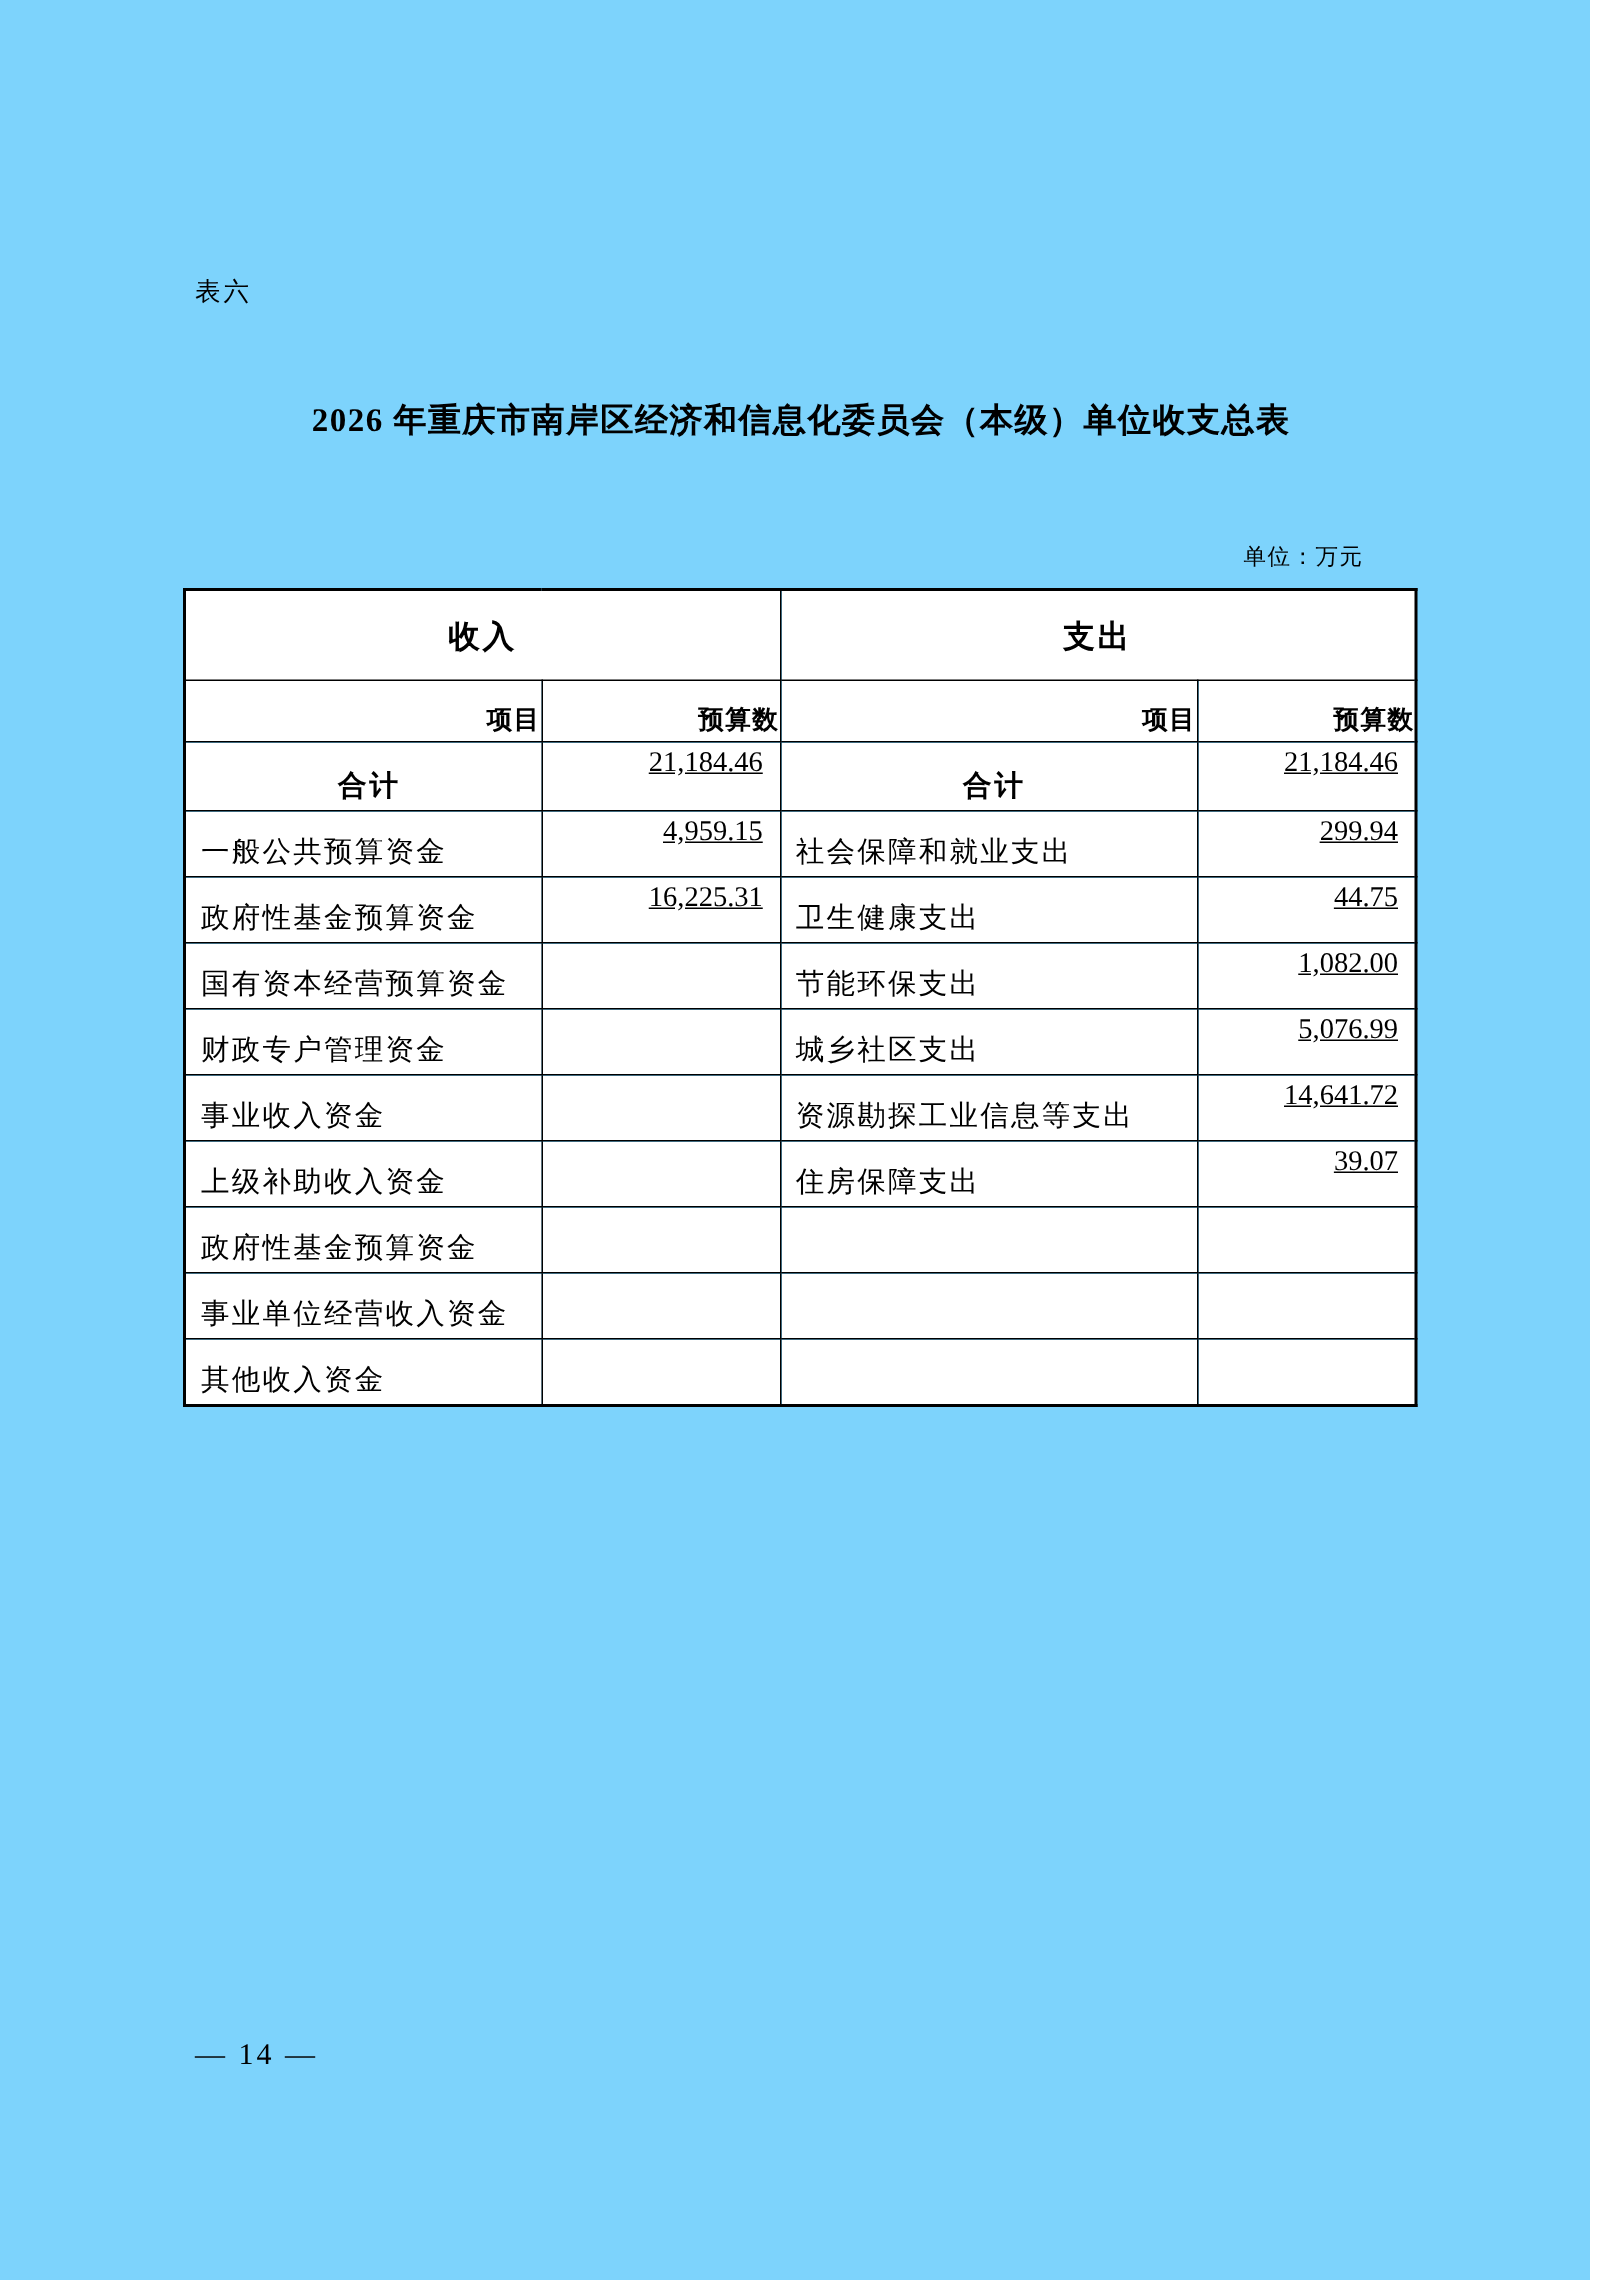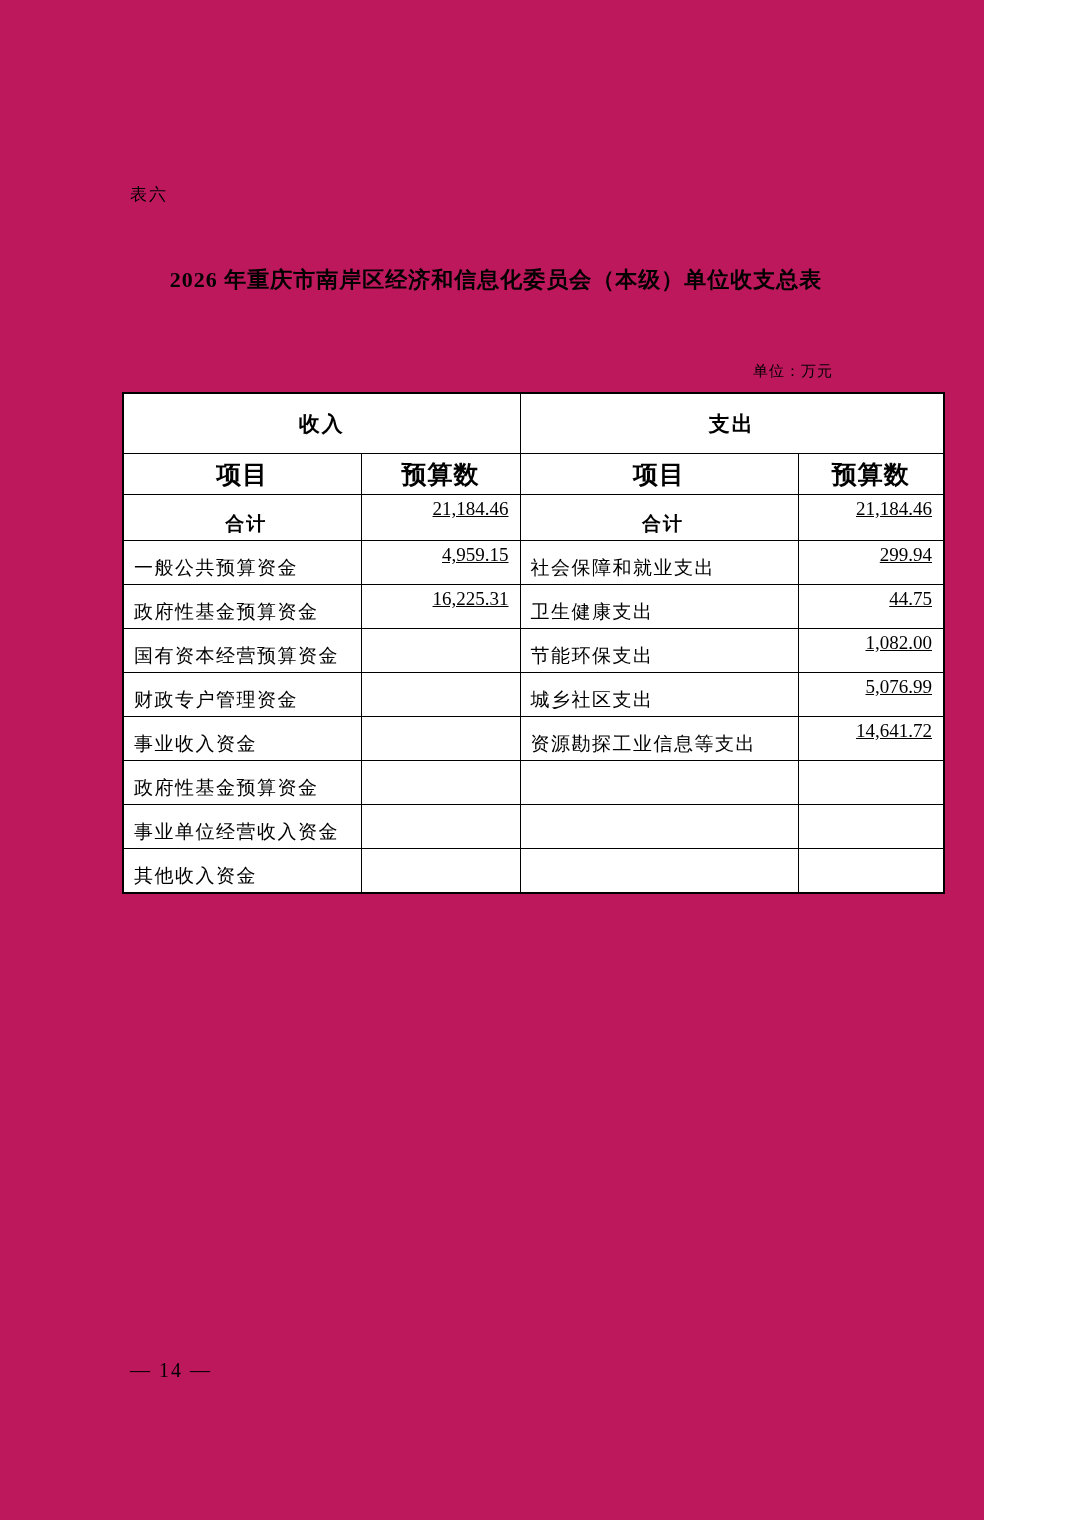--- a/index.html
+++ b/index.html
@@ -2,23 +2,23 @@
 <html><head>
 <meta charset="utf-8">
 <style>
   html, body {
     margin: 0;
     padding: 0;
     background: #ffffff;
   }
   .page {
     position: relative;
-    width: 984px;
+    width: 1060px;
     height: 1520px;
-    background: #be185d;
+    background: #7dd3fc;
     color: #000000;
     font-family: "Liberation Serif", "DejaVu Serif", serif;
     overflow: hidden;
   }
   .table-label {
     position: absolute;
     left: 130px;
     top: 183px;
     font-size: 17px;
     letter-spacing: 2px;
@@ -63,23 +63,23 @@
     height: 59px;
     font-size: 21px;
     font-weight: bold;
     text-align: center;
     vertical-align: middle;
     font-family: "Liberation Sans", "DejaVu Sans", sans-serif;
     letter-spacing: 2px;
   }
   th.colhead {
     height: 37px;
-    font-size: 25px;
-    font-weight: bold;
-    text-align: center;
+    font-size: 17px;
+    font-weight: bold;
+    text-align: right;
     vertical-align: bottom;
     padding-bottom: 3px;
     font-family: "Liberation Sans", "DejaVu Sans", sans-serif;
     letter-spacing: 1px;
   }
   td.item {
     height: 40px;
     font-size: 19px;
     text-align: left;
     vertical-align: bottom;
@@ -172,20 +172,26 @@
           <td class="item">城乡社区支出</td>
           <td class="num">5,076.99</td>
         </tr>
         <tr class="data-row">
           <td class="item">事业收入资金</td>
           <td class="num"></td>
           <td class="item">资源勘探工业信息等支出</td>
           <td class="num">14,641.72</td>
         </tr>
         <tr class="data-row">
+          <td class="item">上级补助收入资金</td>
+          <td class="num"></td>
+          <td class="item">住房保障支出</td>
+          <td class="num">39.07</td>
+        </tr>
+        <tr class="data-row">
           <td class="item">政府性基金预算资金</td>
           <td class="num"></td>
           <td class="item"></td>
           <td class="num"></td>
         </tr>
         <tr class="data-row">
           <td class="item">事业单位经营收入资金</td>
           <td class="num"></td>
           <td class="item"></td>
           <td class="num"></td>

